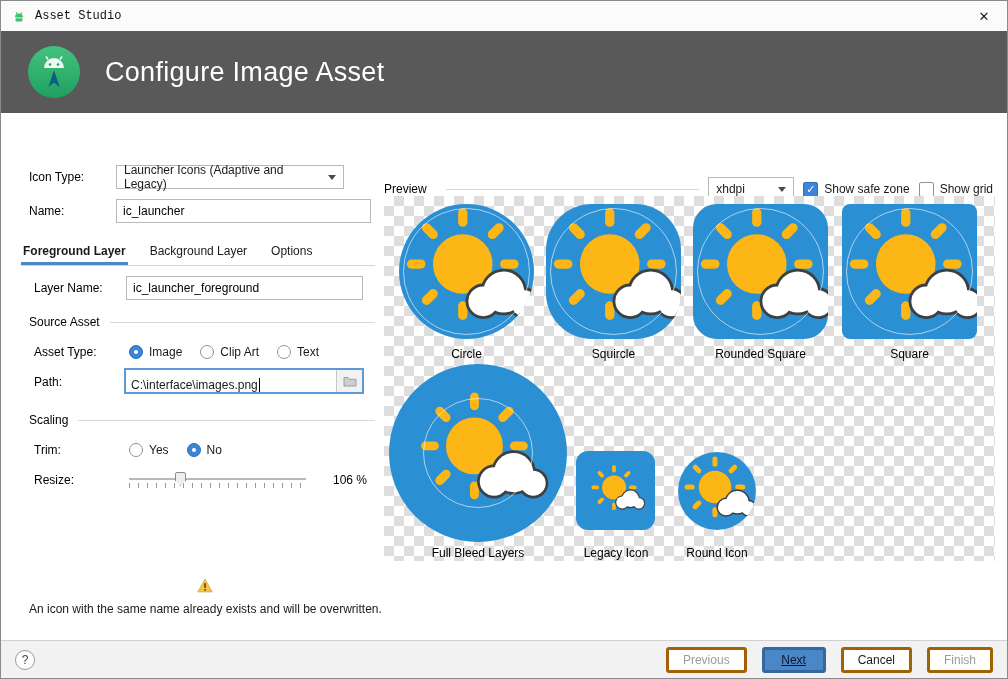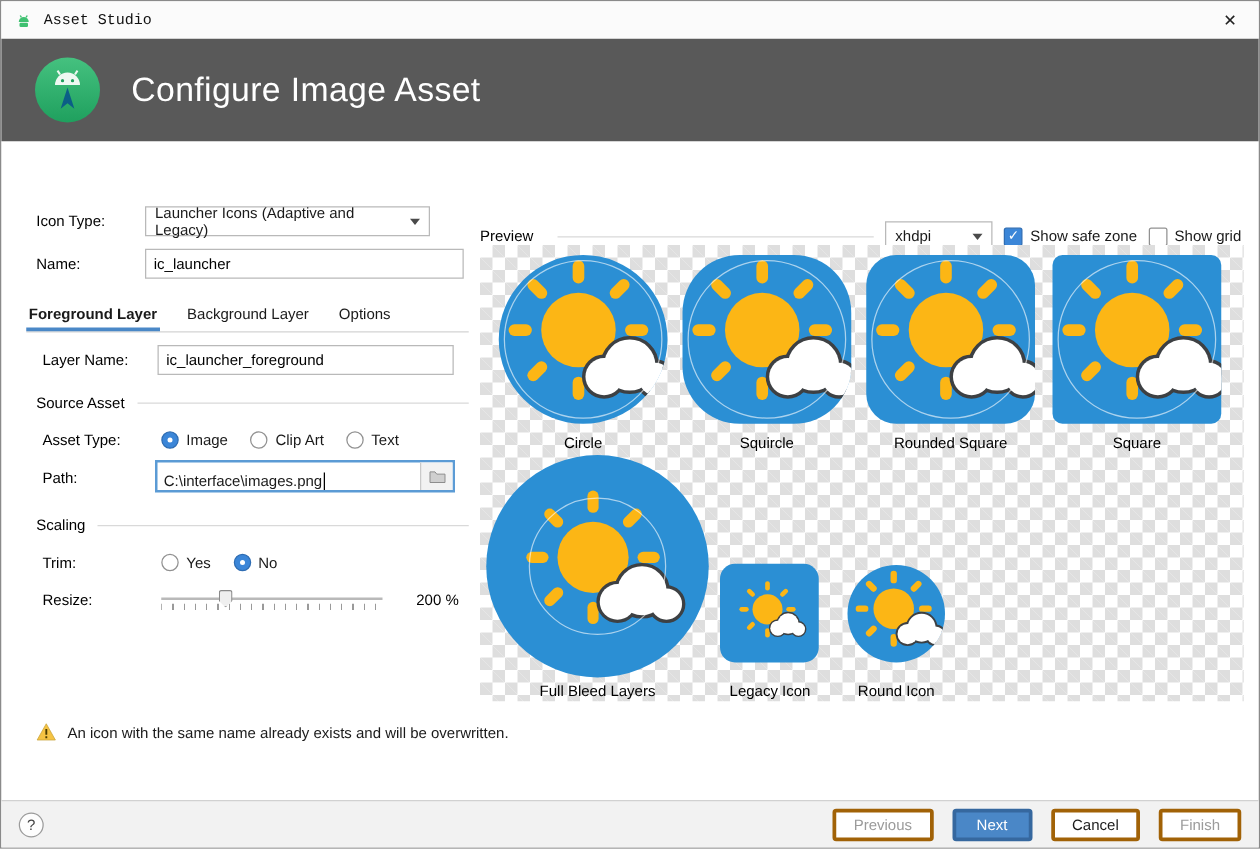--- a/index.html
+++ b/index.html
@@ -75,33 +75,33 @@
          linear-gradient(45deg,#dedede 25%,transparent 25%,transparent 75%,#dedede 75%),
          linear-gradient(45deg,#dedede 25%,transparent 25%,transparent 75%,#dedede 75%);
        background-size:20px 20px; background-position:0 0,10px 10px; }
   .icon-shape{ position:absolute; overflow:hidden; background:#2b8fd4; }
   .icon-shape svg.art{ position:absolute; left:0; top:0; width:100%; height:100%; }
   .safe{ position:absolute; inset:3%; border:1px solid rgba(255,255,255,.6); border-radius:50%; pointer-events:none; }
   .safe.big{ inset:19%; }
   .shape-label{ position:absolute; text-align:center; color:#000; font-size:12px; }
 
   
-  .warning-row{ position:absolute; left:28px; top:577px; display:flex; align-items:center; gap:9px; }
+  .warning-row{ position:absolute; left:28px; top:577px; display:flex; align-items:center; gap:9px;flex-direction:column; }
 
   
   .footer{ position:absolute; left:0; right:0; bottom:0; height:38px; background:#f2f2f2;
            border-top:1px solid #d1d1d1; display:flex; align-items:center; padding:0 14px; }
   .help-btn{ width:20px; height:20px; border-radius:50%; border:1px solid #9b9b9b; background:#fdfdfd;
              display:flex; align-items:center; justify-content:center; color:#444; font-size:12px; }
   .footer .spacer{ flex:1; }
   .btns{ display:flex; gap:15px; }
   .btn{ height:26px; min-width:64px; padding:0 14px; border:3px solid #a16207; border-radius:3px;
         background:#ffffff; display:flex; align-items:center; justify-content:center;
         font:12px "Liberation Sans",sans-serif; color:#1a1a1a; }
-  .btn.primary{ background:#4a87c7; border-color:#36689f; color:#ffffff; }
+  .btn.primary{ background:#4a87c7; border-color:#36689f; color:#0f172a;text-decoration:underline; }
   .btn.muted{ color:#9b9b9b; }
 </style>
 </head>
 <body>
 
 <svg width="0" height="0" style="position:absolute">
   <defs>
     <symbol id="sun-art" viewBox="0 0 100 100">
       <g fill="#fcb615">
         <rect x="45.5" y="16" width="5" height="10" rx="2.5"></rect>
@@ -249,21 +249,21 @@
 
   <div class="row" style="left:33px; top:468px; height:22px">
     <span class="lbl">Resize:</span>
   </div>
   <div class="slider" style="position:absolute; left:128px; top:468px">
     <div class="track"></div>
     <div class="ticks"></div>
     <div class="thumb"></div>
   </div>
   <div class="row" style="left:332px; top:468px; height:22px">
-    <span class="lbl">200 %</span>
+    <span class="lbl">106 %</span>
   </div>
 
   <div class="preview-header">
     <span class="lbl">Preview</span>
     <span class="section-line"></span>
     <div class="dropdown" style="width:86px">
       <span>xhdpi</span>
       <span class="dd-arrow"></span>
     </div>
     <div class="row" style="position:static; gap:6px">

